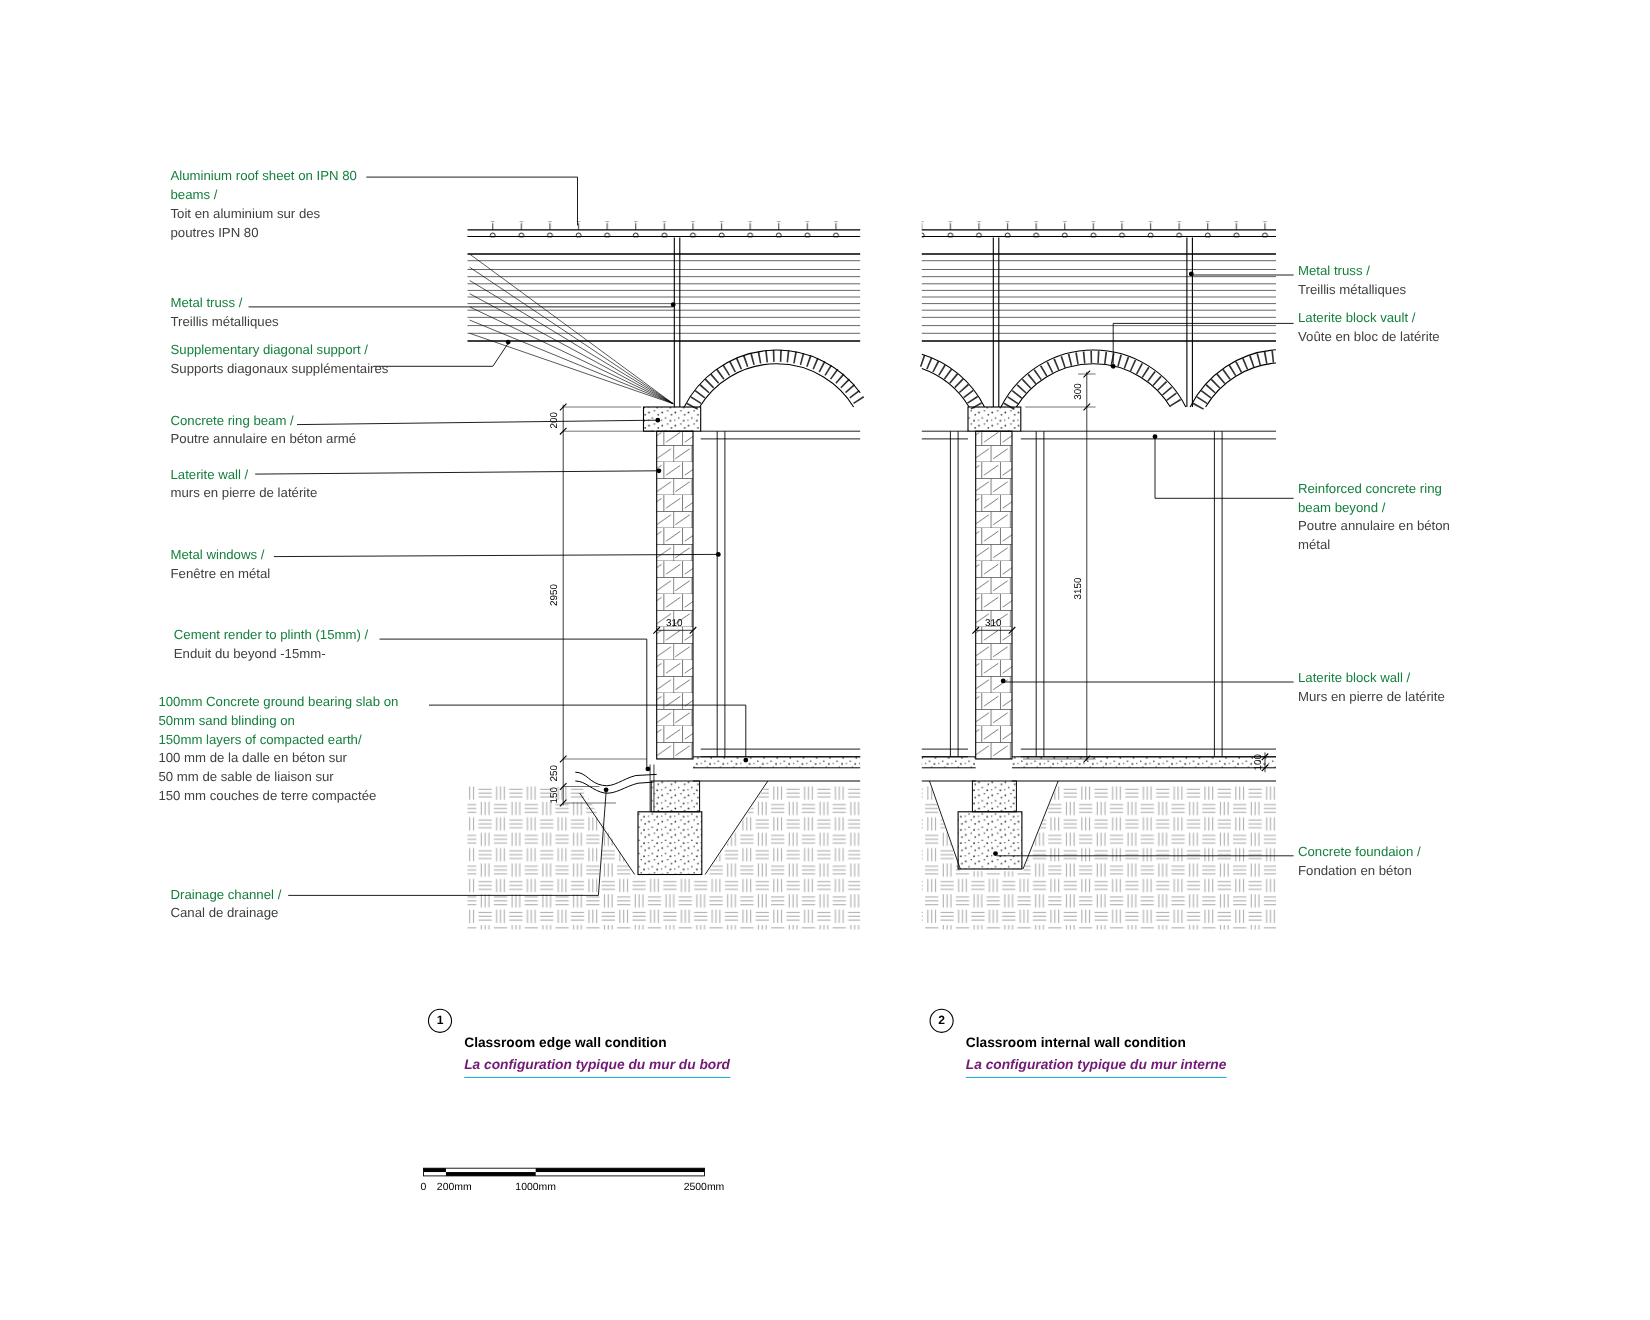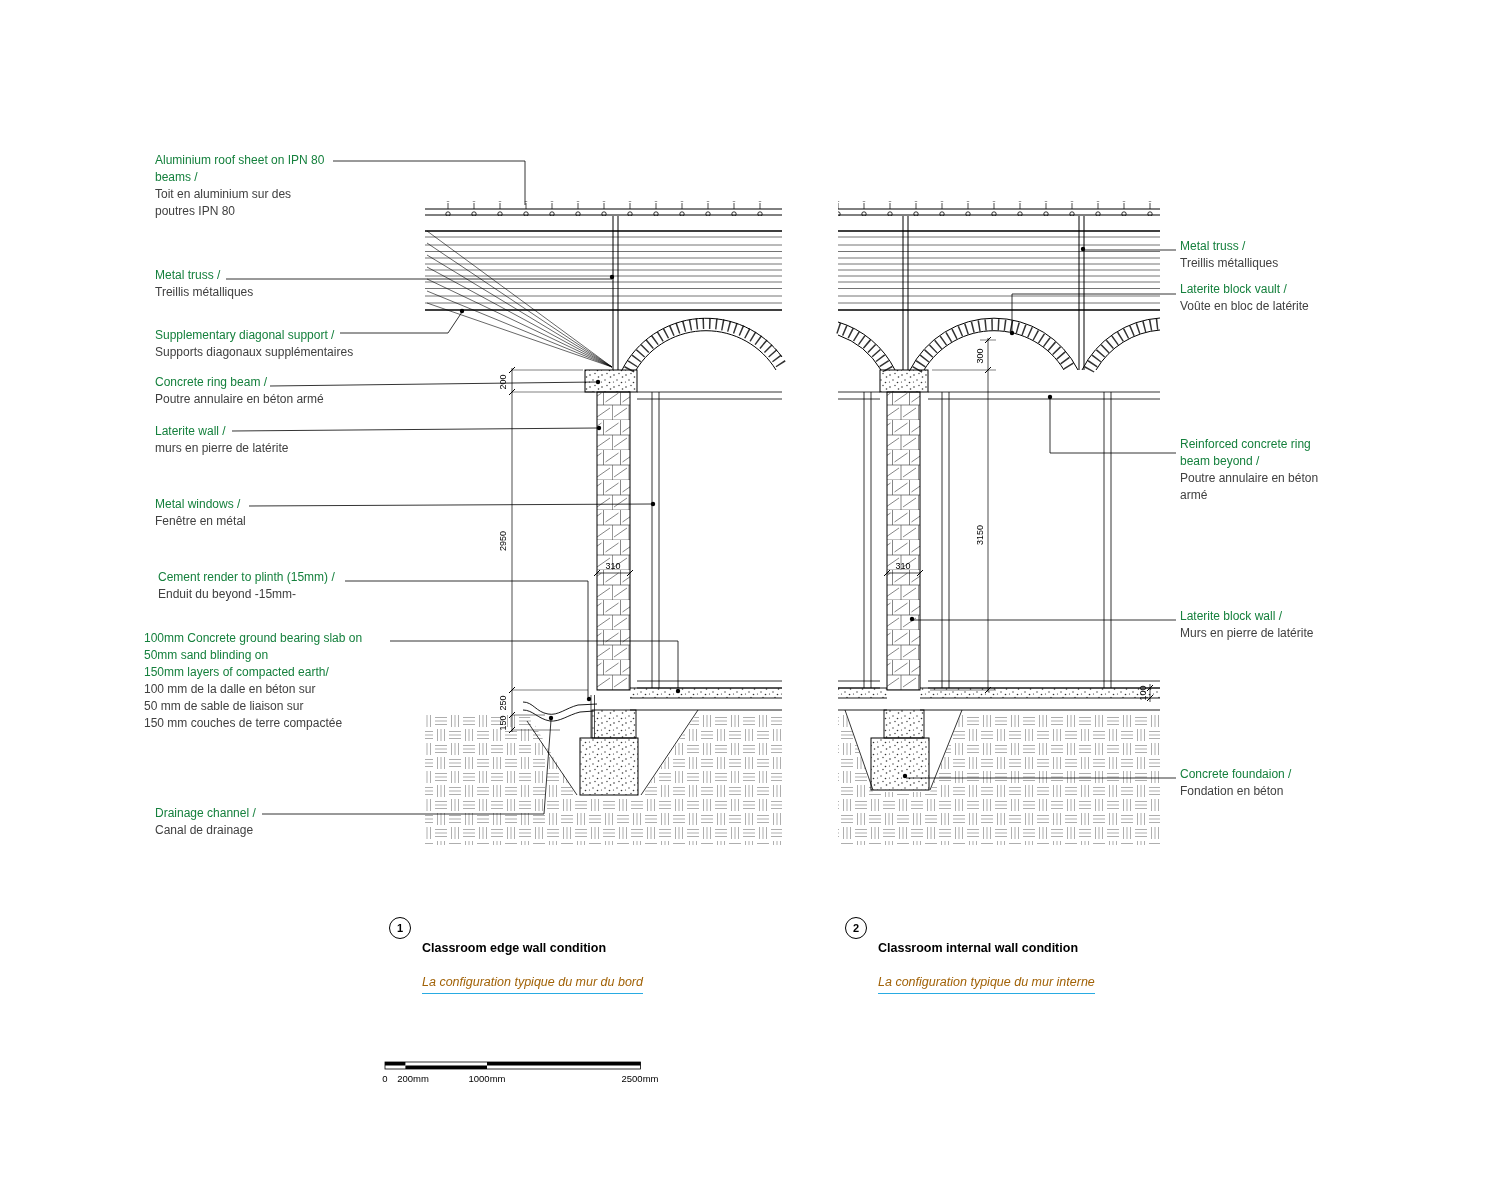--- a/index.html
+++ b/index.html
@@ -11,21 +11,21 @@
   .scale-label { font-size:9.5px; fill:#000; font-family:"Liberation Sans", sans-serif; }
   .label { position:absolute; font-size:12px; line-height:17px; }
   .label .en { color:#15803d; white-space:pre-line; }
   .label .fr { color:#404040; white-space:pre-line; }
   .caption { position:absolute; display:flex; gap:11px; align-items:flex-start; }
   .cap-num { width:22px; height:22px; border:1.3px solid #000; border-radius:50%;
              display:flex; align-items:center; justify-content:center;
              font-size:11px; font-weight:bold; color:#000; margin-top:1px; flex:0 0 auto; }
   .cap-text { padding-bottom:4px; border-bottom:1.5px solid #29ABE2; }
   .cap-en { font-size:12.5px; font-weight:bold; color:#000;margin-top:25px; }
-  .cap-fr { font-size:12.5px; font-weight:normal; font-style:italic; color:#a16207; margin-top:20px; }
+  .cap-fr { font-size:12.5px; font-weight:bold; font-style:italic; color:#701a75; margin-top:6px; }
 </style>
 </head>
 <body>
 
 <div class="canvas">
 
 <svg class="drawing" width="1500" height="1200" viewBox="0 0 1500 1200" xmlns="http://www.w3.org/2000/svg">
   <defs>
     <pattern id="stipple" width="12" height="12" patternUnits="userSpaceOnUse">
       <circle cx="2" cy="3" r="0.8" fill="#333"></circle>
@@ -238,21 +238,21 @@
 <div class="label" style="left:155px; top:152px">
   <div class="en">Aluminium roof sheet on IPN 80
 beams /</div>
   <div class="fr">Toit en aluminium sur des
 poutres IPN 80</div>
 </div>
 <div class="label" style="left:155px; top:267px">
   <div class="en">Metal truss /</div>
   <div class="fr">Treillis métalliques</div>
 </div>
-<div class="label" style="left:155px; top:327px">
+<div class="label" style="left:155px; top:310px">
   <div class="en">Supplementary diagonal support /</div>
   <div class="fr">Supports diagonaux supplémentaires</div>
 </div>
 <div class="label" style="left:155px; top:374px">
   <div class="en">Concrete ring beam /</div>
   <div class="fr">Poutre annulaire en béton armé</div>
 </div>
 <div class="label" style="left:155px; top:423px">
   <div class="en">Laterite wall /</div>
   <div class="fr">murs en pierre de latérite</div>
@@ -283,21 +283,21 @@
   <div class="fr">Treillis métalliques</div>
 </div>
 <div class="label" style="left:1180px; top:281px">
   <div class="en">Laterite block vault /</div>
   <div class="fr">Voûte en bloc de latérite</div>
 </div>
 <div class="label" style="left:1180px; top:436px">
   <div class="en">Reinforced concrete ring
 beam beyond /</div>
   <div class="fr">Poutre annulaire en béton
-armé</div>
+métal</div>
 </div>
 <div class="label" style="left:1180px; top:608px">
   <div class="en">Laterite block wall /</div>
   <div class="fr">Murs en pierre de latérite</div>
 </div>
 <div class="label" style="left:1180px; top:766px">
   <div class="en">Concrete foundaion /</div>
   <div class="fr">Fondation en béton</div>
 </div>
 

